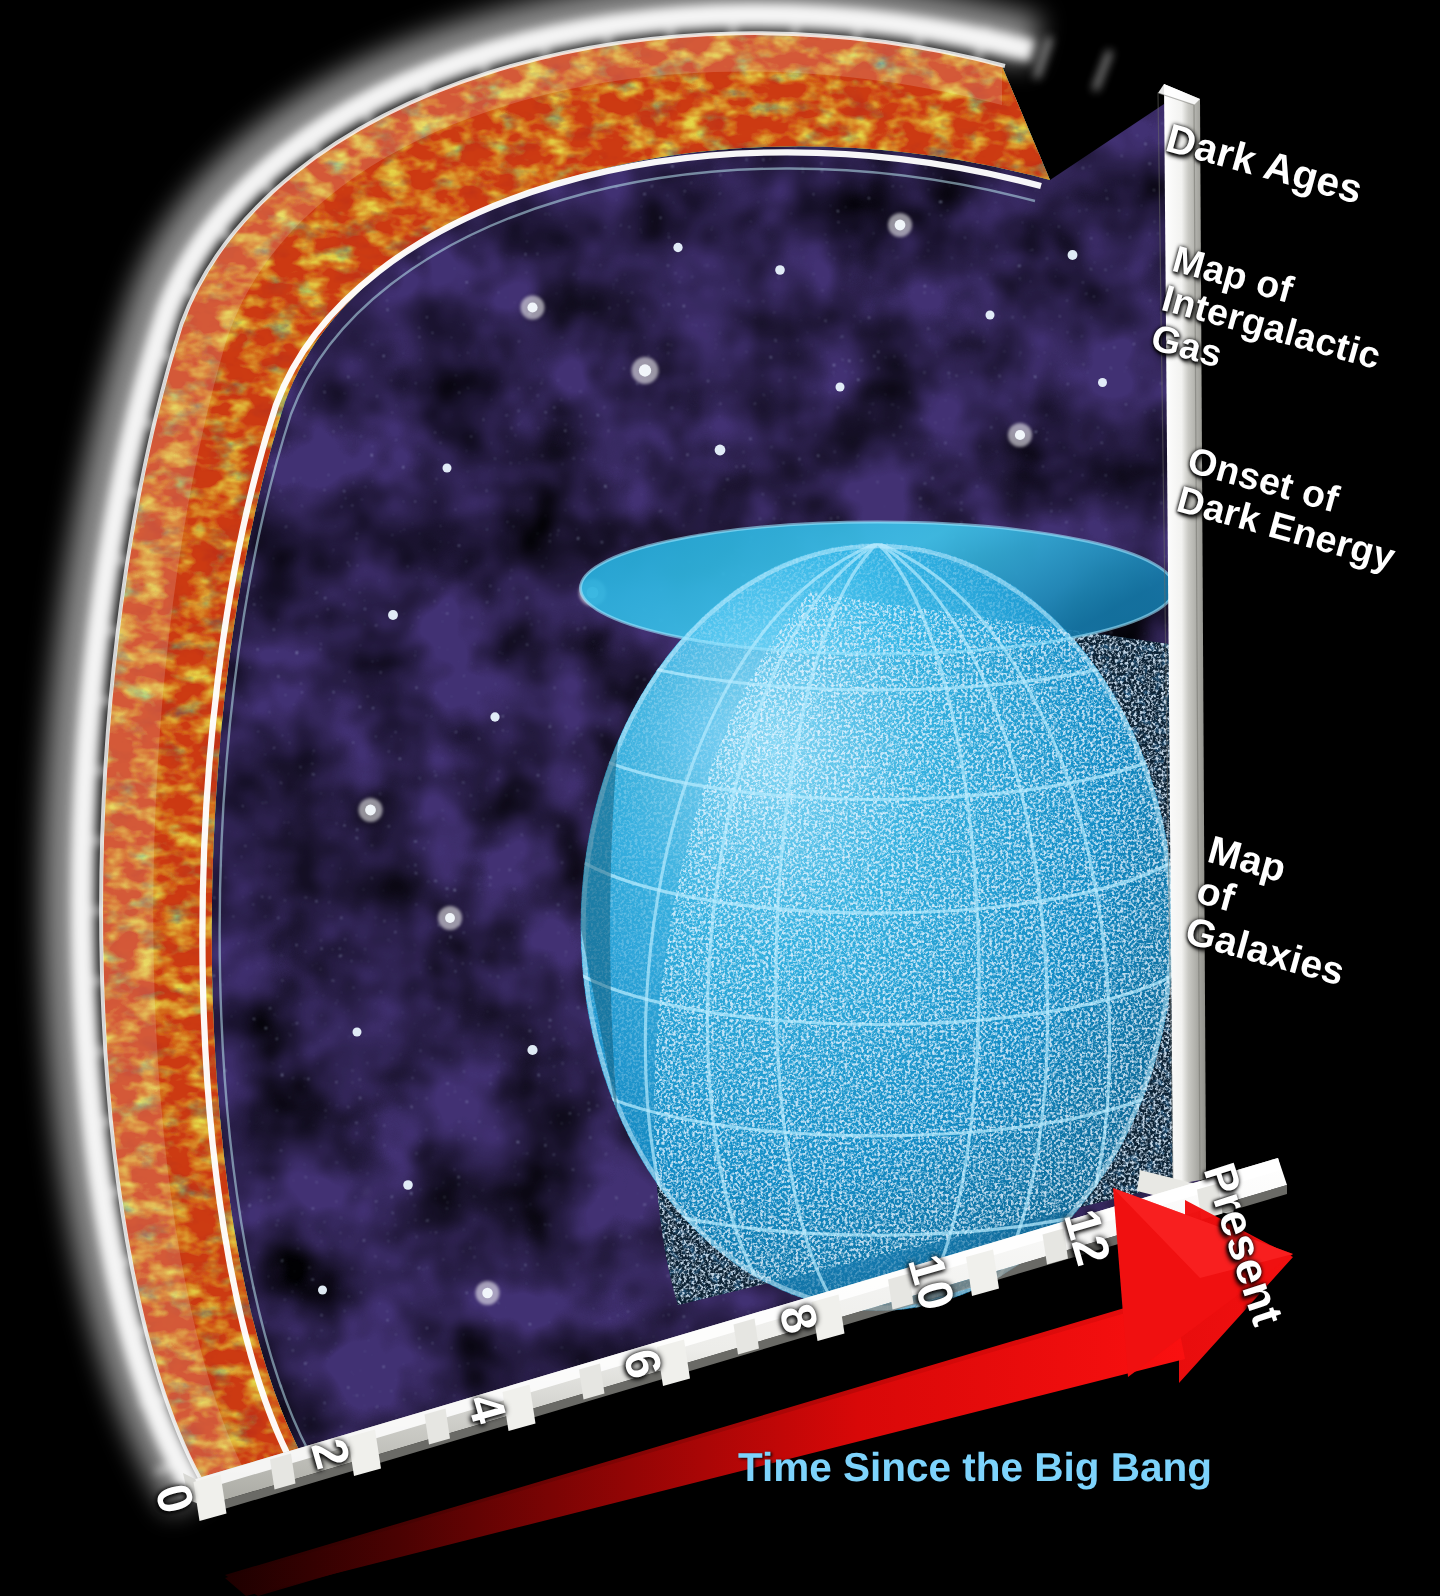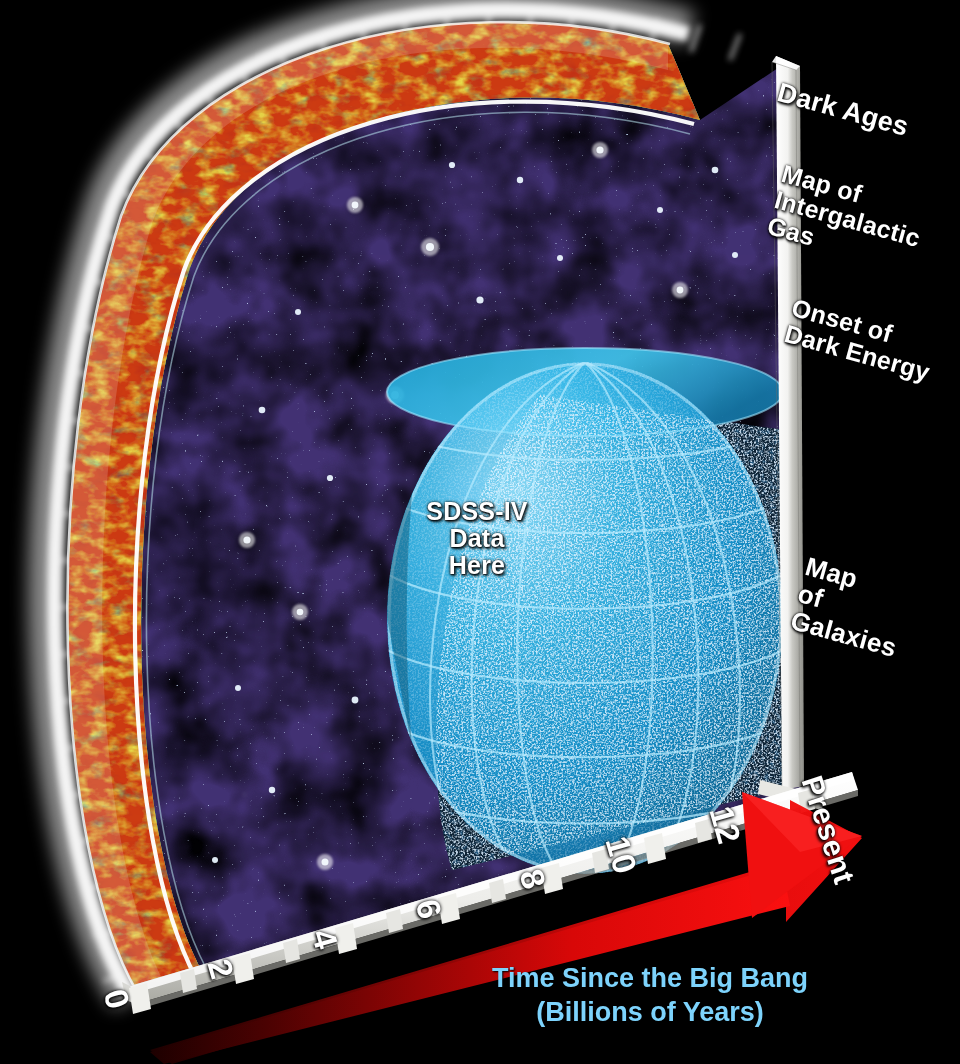--- a/index.html
+++ b/index.html
@@ -412,23 +412,20 @@
     <polygon points="150,1050 790,860 790,800 862,838 786,922 786,884 172,1064" fill="url(#arrowGrad)" opacity="0.97"></polygon>
 
     <polygon points="150,1052 782,866 790,906 164,1064" fill="url(#arrowGrad)"></polygon>
     <polygon points="742,792 862,836 752,918" fill="#f01010"></polygon>
     <polygon points="742,792 862,836 800,852" fill="#ff2b2b" opacity="0.55"></polygon>
   </g>
 
 </svg>
 
 
-<div class="lbl" style="left:418px;top:498px;width:118px;font-size:25px;text-align:center;">SDSS-IV
-Data
-Here</div>
 
 <div class="lbl" style="left:782px;top:78px;font-size:27px;transform:rotate(15.5deg);transform-origin:left top;">Dark Ages</div>
 
 <div class="lbl" style="left:786px;top:160px;font-size:25px;transform:rotate(15.5deg);transform-origin:left top;">Map of
 Intergalactic
 Gas</div>
 
 <div class="lbl" style="left:796px;top:294px;font-size:25px;transform:rotate(15.5deg);transform-origin:left top;">Onset of
 Dark Energy</div>
 
@@ -440,15 +437,14 @@
 
 <div class="tickNum" style="left:132px;top:985px;transform:rotate(74deg);transform-origin:left top;">0</div>
 <div class="tickNum" style="left:236px;top:955px;transform:rotate(74deg);transform-origin:left top;">2</div>
 <div class="tickNum" style="left:340px;top:925px;transform:rotate(74deg);transform-origin:left top;">4</div>
 <div class="tickNum" style="left:444px;top:895px;transform:rotate(74deg);transform-origin:left top;">6</div>
 <div class="tickNum" style="left:548px;top:865px;transform:rotate(74deg);transform-origin:left top;">8</div>
 <div class="tickNum" style="left:634px;top:832px;transform:rotate(74deg);transform-origin:left top;">10</div>
 <div class="tickNum" style="left:738px;top:802px;transform:rotate(74deg);transform-origin:left top;">12</div>
 
 <div class="axisTitle" style="left:470px;top:962px;width:360px;">Time Since the Big Bang</div>
-<div class="axisTitle" style="left:470px;top:996px;width:360px;">(Billions of Years)</div>
 
 </div>
 
 </body></html>

